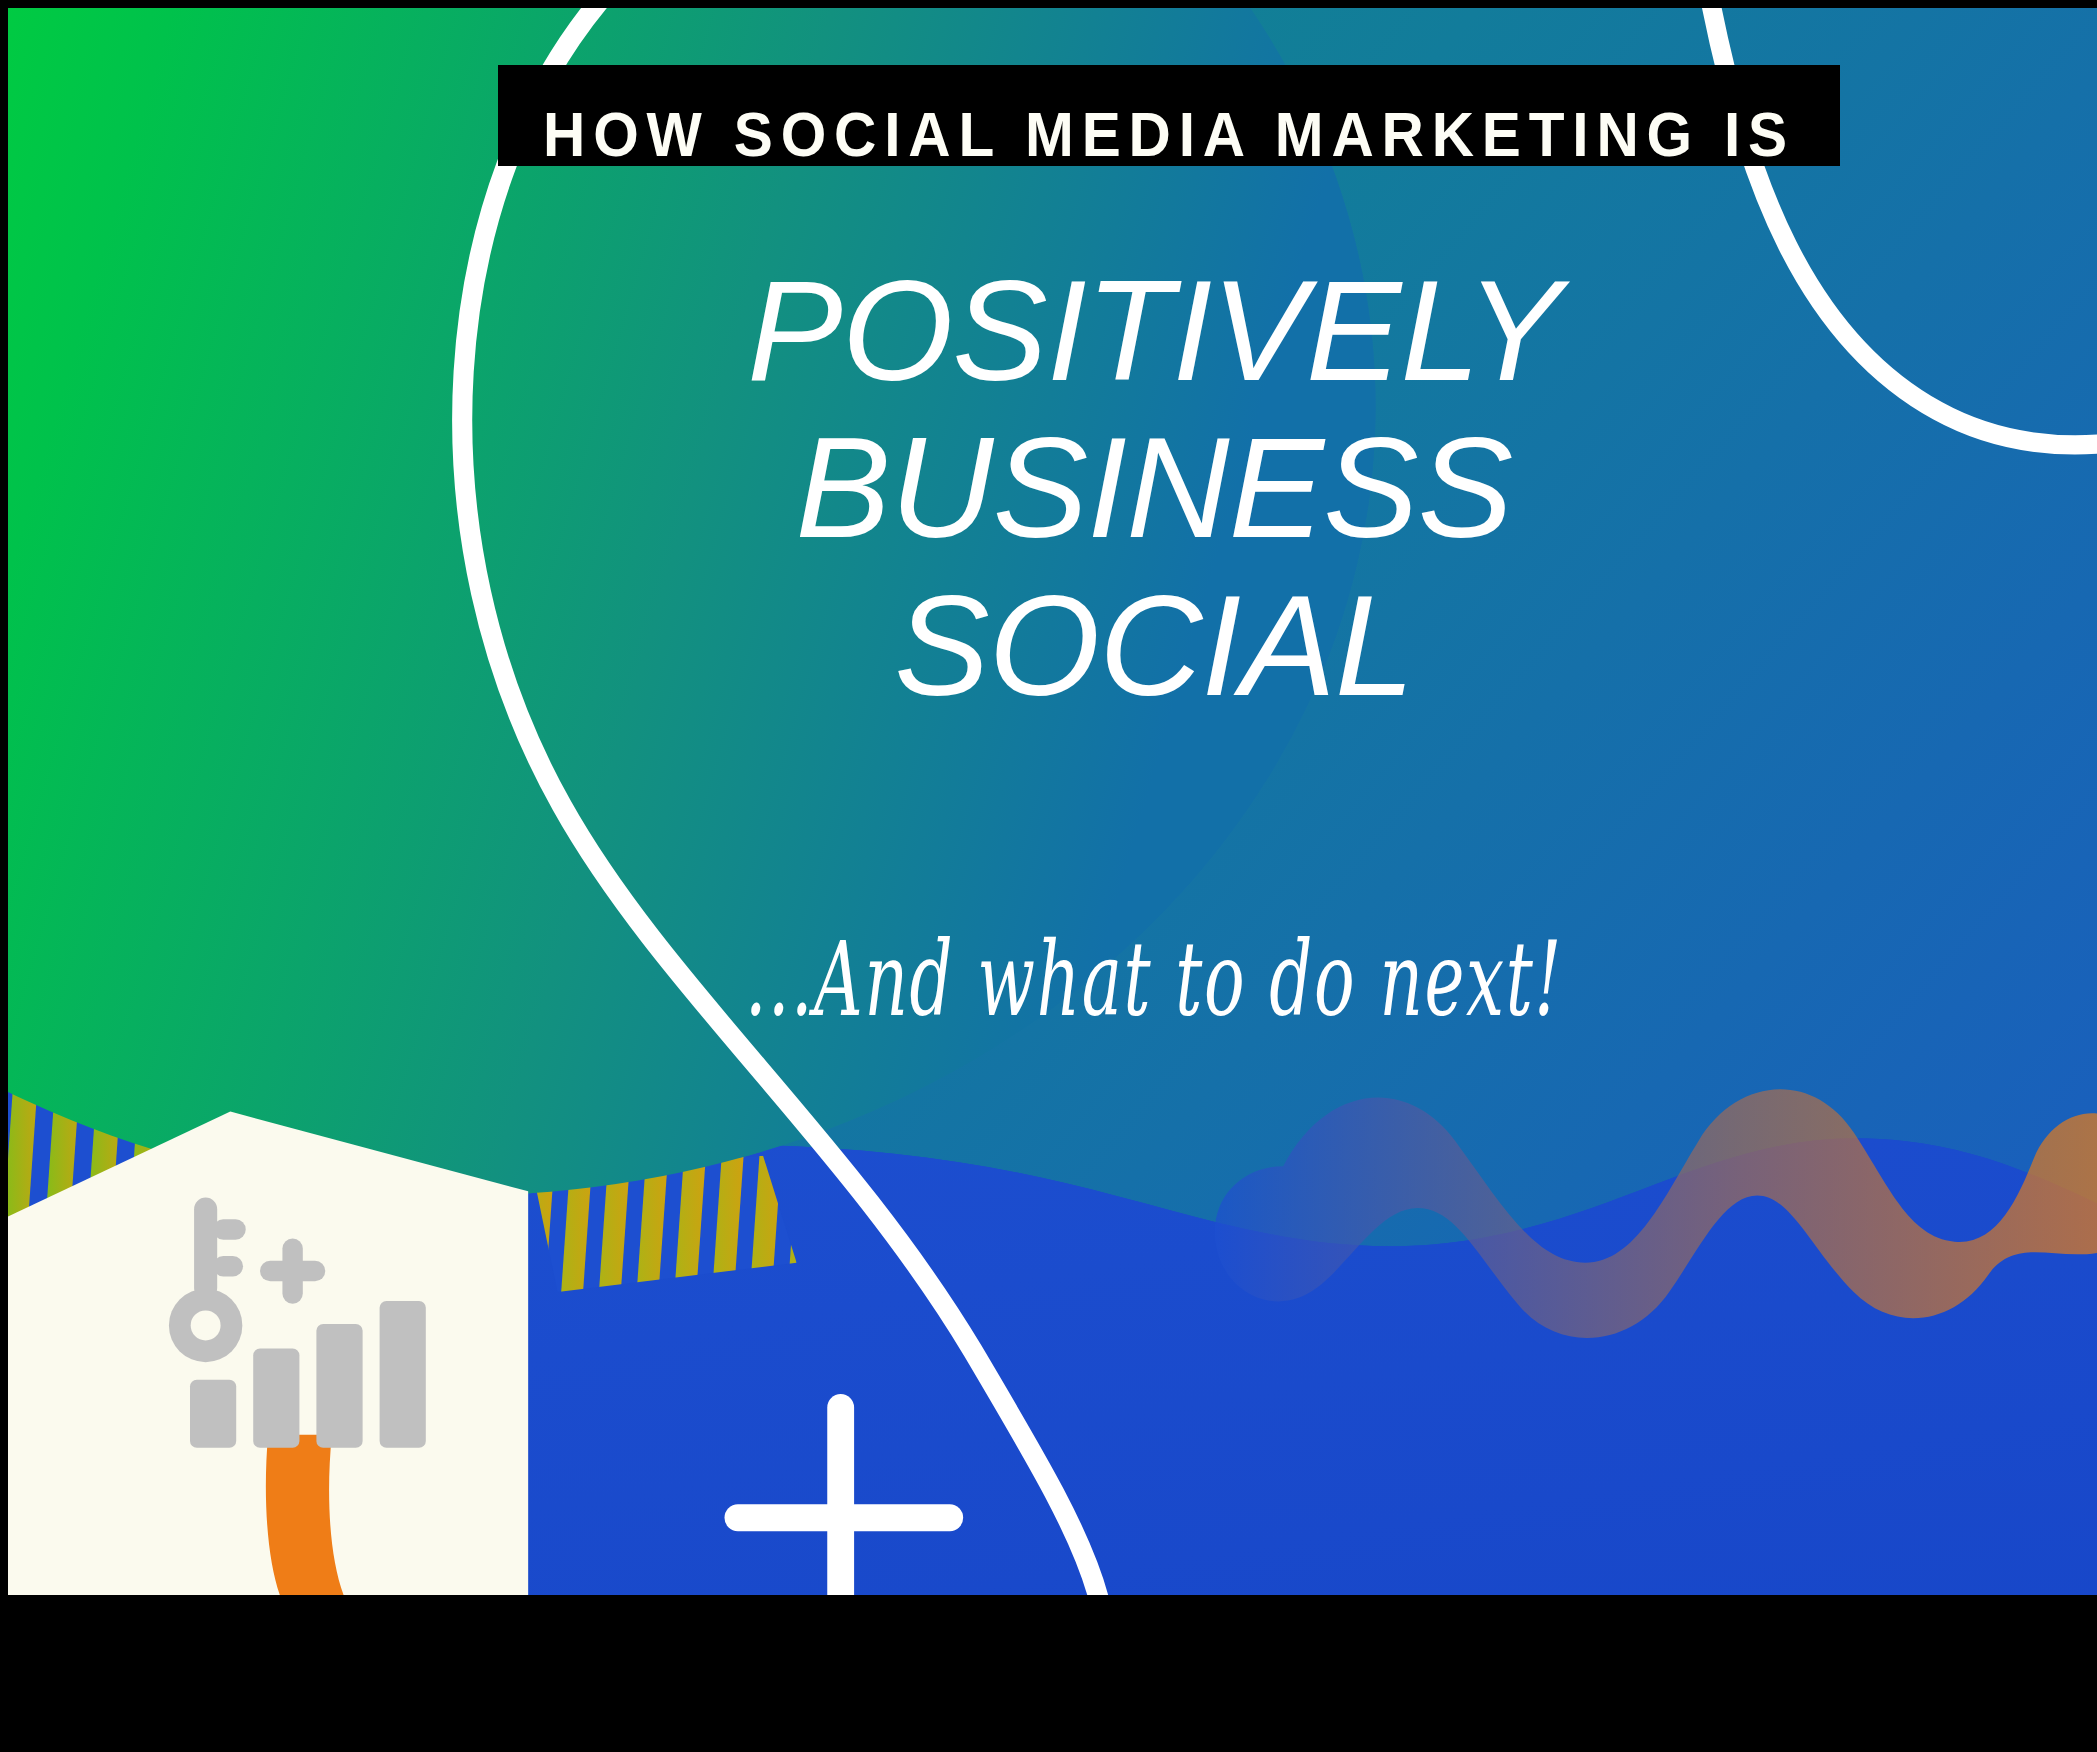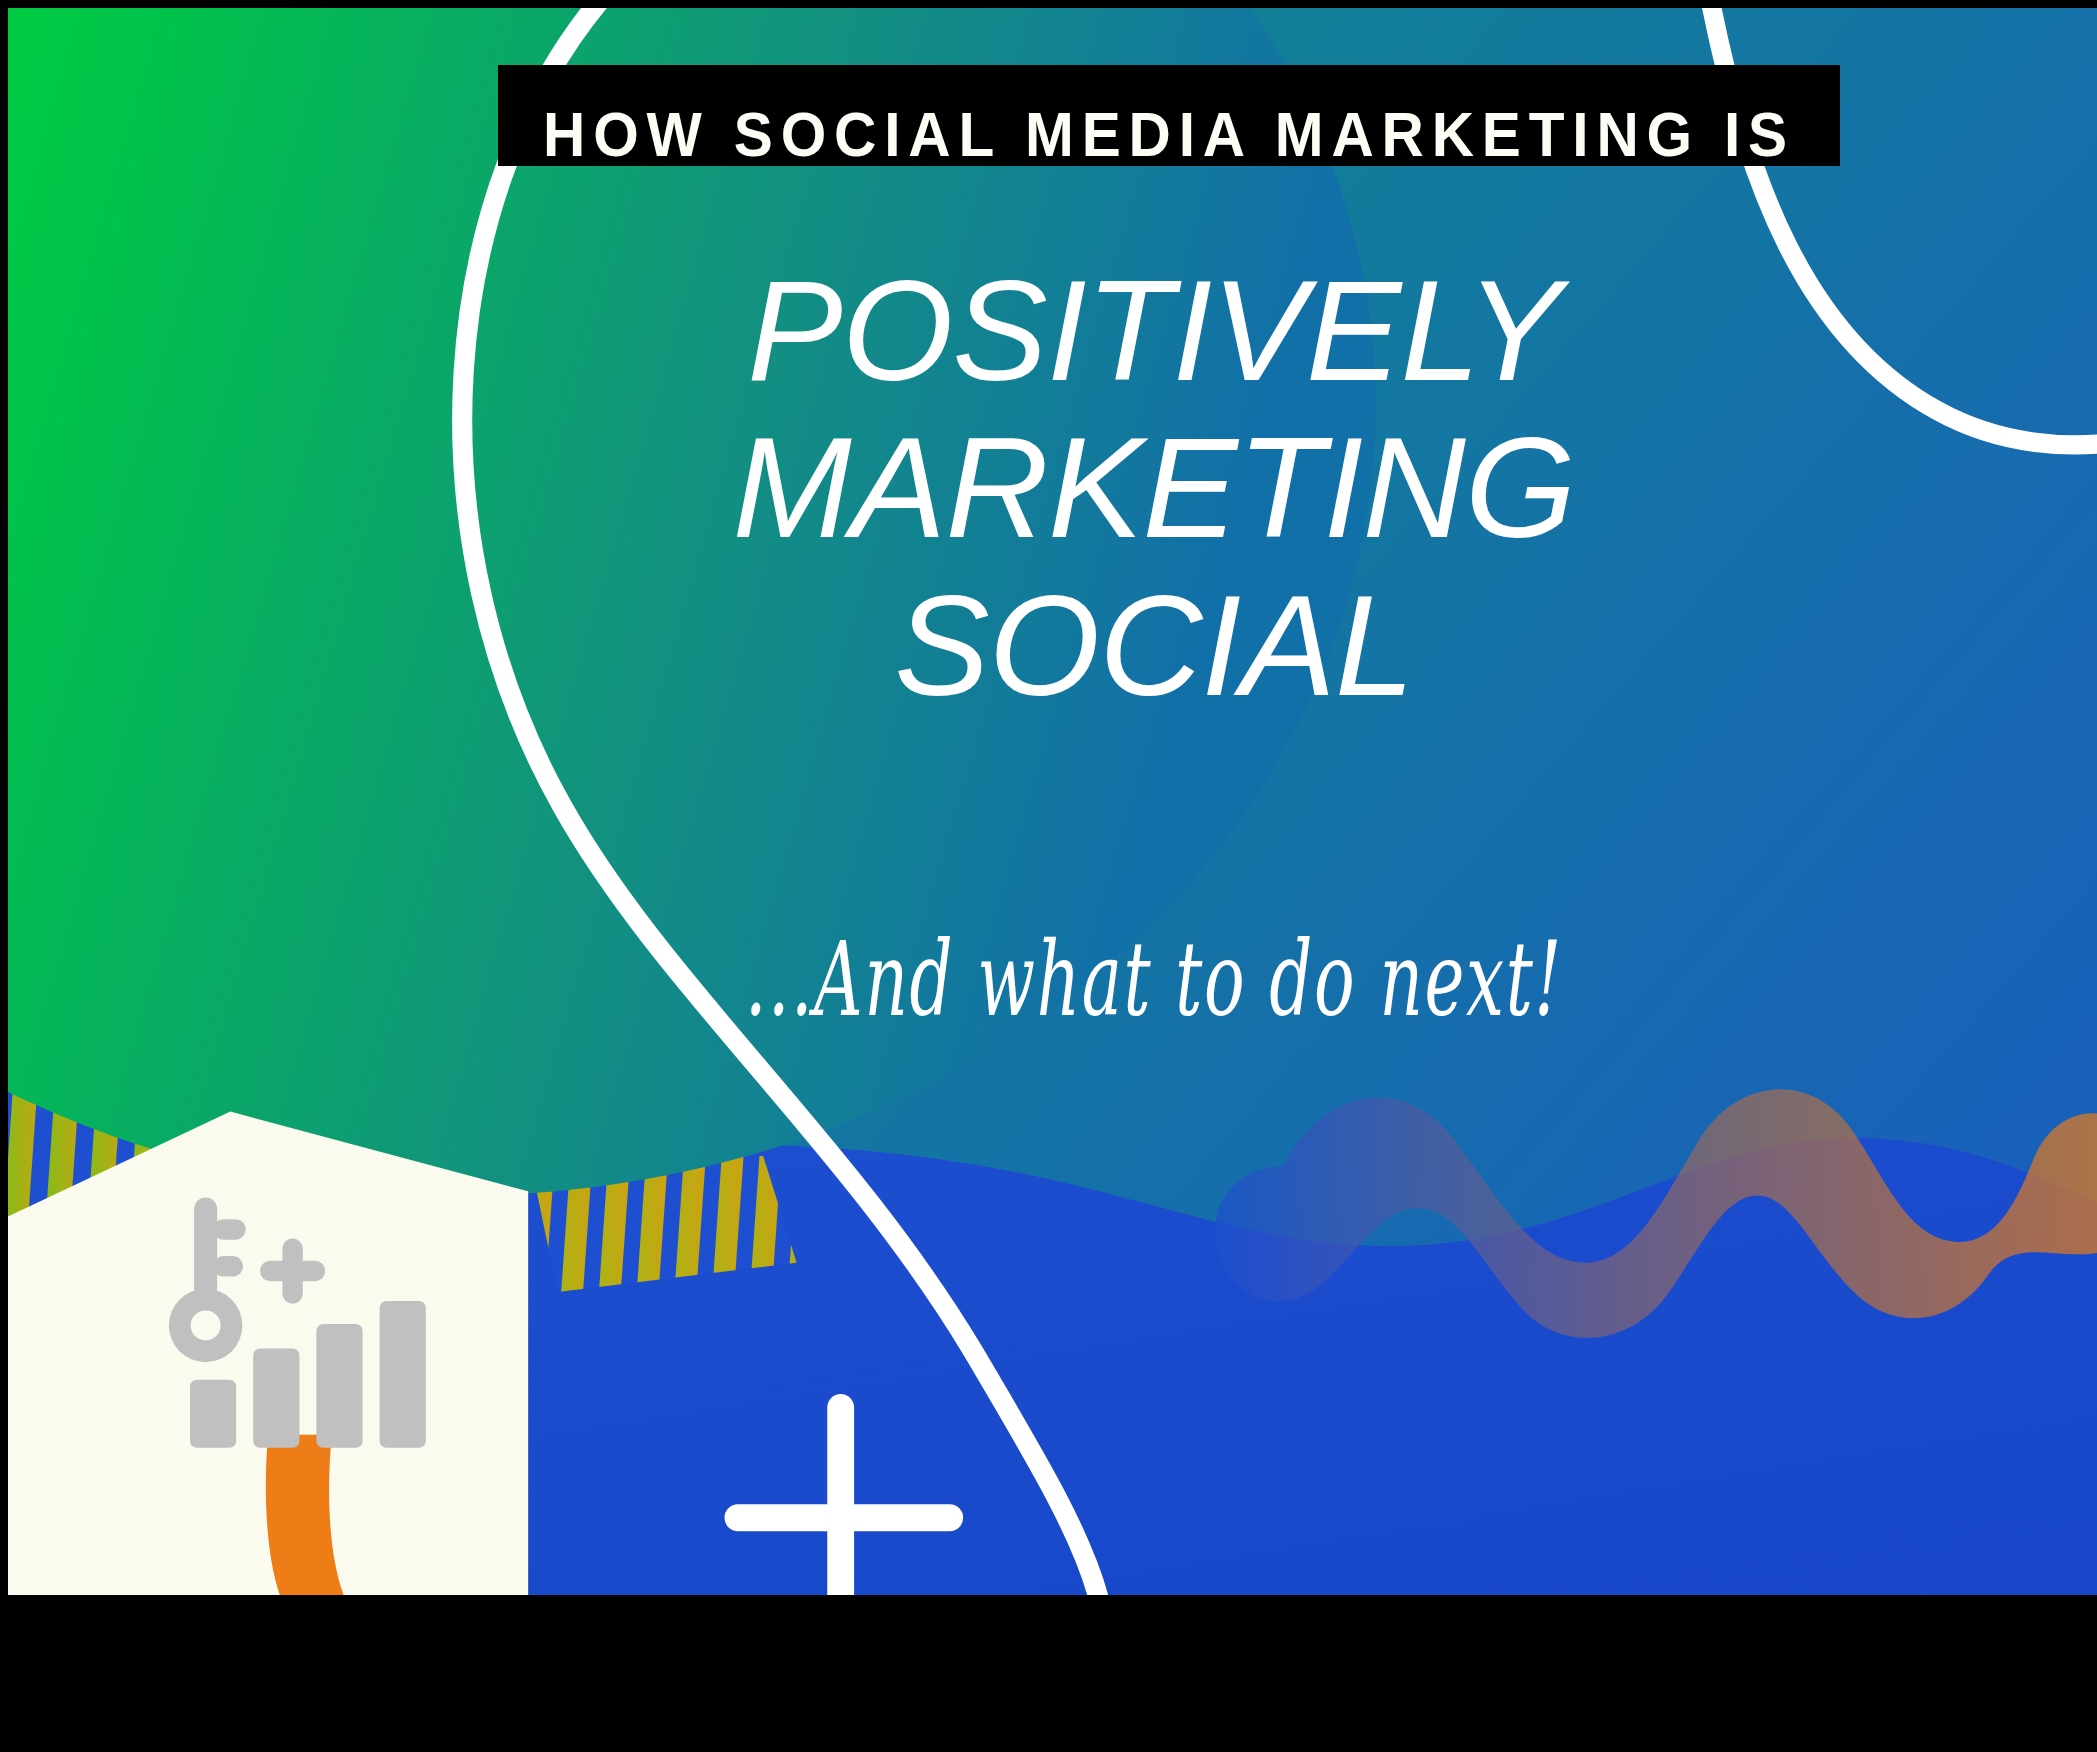--- a/index.html
+++ b/index.html
@@ -328,21 +328,21 @@
   </div>
 
   <div id="textlayer">
 
     <div class="kicker-wrap">
       <div class="kicker">HOW SOCIAL MEDIA MARKETING IS</div>
     </div>
 
     <div class="headline">
       <span>POSITIVELY</span>
-      <span>MARKETING</span>
+      <span>BUSINESS</span>
       <span>SOCIAL</span>
     </div>
 
     <div class="subhead">...And what to do next!</div>
 
   </div>
 </div>
 
 
 </body></html>

